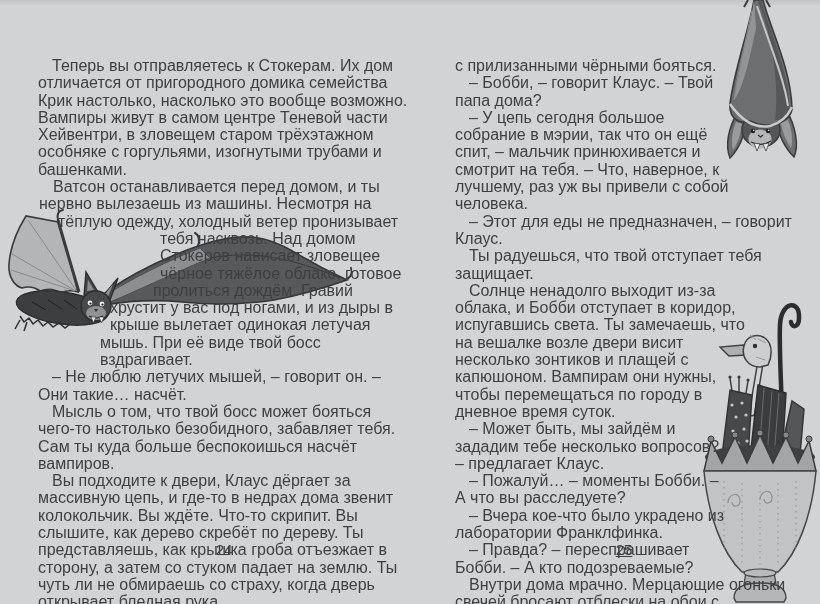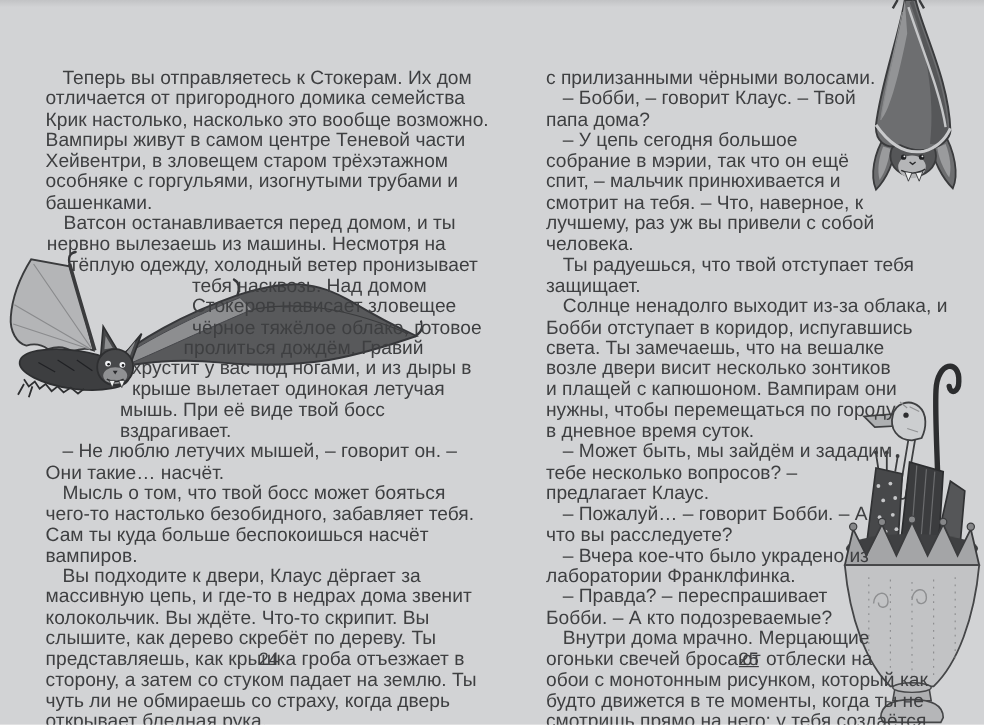--- a/index.html
+++ b/index.html
@@ -152,25 +152,26 @@
   <div class="col col-left">
     <p class="para"><span>Теперь вы отправляетесь к Стокерам. Их дом отличается от пригородного домика семейства Крик настолько, насколько это вообще возможно. Вампиры живут в самом центре Теневой части Хейвентри, в зловещем старом трёхэтажном особняке с горгульями, изогнутыми трубами и башенками.</span></p>
     <p class="para"><span class="wrap-floats" aria-hidden="true"><i class="fl" style="width:1px;height:35px"></i><i class="fl" style="width:20px;height:17px"></i><i class="fl" style="width:60px;height:17px"></i><i class="fl" style="width:122px;height:18px"></i><i class="fl" style="width:115px;height:17px"></i><i class="fl" style="width:102px;height:17px"></i><i class="fl" style="width:72px;height:18px"></i><i class="fl" style="width:44px;height:17px"></i><i class="fl" style="width:62px;height:18px"></i></span><span>Ватсон останавливается перед домом, и ты нервно вылезаешь из машины. Несмотря на тёплую одежду, холодный ветер пронизывает тебя насквозь. Над домом Стокеров нависает зловещее чёрное тяжёлое облако, готовое пролиться дождём. Гравий хрустит у вас под ногами, и из дыры в крыше вылетает одинокая летучая мышь. При её виде твой босс вздрагивает.</span></p>
     <p class="para"><span>– Не люблю летучих мышей, – говорит он. – Они такие… насчёт.</span></p>
     <p class="para"><span>Мысль о том, что твой босс может бояться чего-то настолько безобидного, забавляет тебя. Сам ты куда больше беспокоишься насчёт вампиров.</span></p>
     <p class="para"><span>Вы подходите к двери, Клаус дёргает за массивную цепь, и где-то в недрах дома звенит колокольчик. Вы ждёте. Что-то скрипит. Вы слышите, как дерево скребёт по дереву. Ты представляешь, как крышка гроба отъезжает в сторону, а затем со стуком падает на землю. Ты чуть ли не обмираешь со страху, когда дверь открывает бледная рука.</span></p>
   </div>
   <div class="page-num page-num-left">24</div>
 
   <div class="col col-right">
-    <p class="para no-indent"><span class="wrap-floats" aria-hidden="true"><i class="fr" style="width:58px;height:104px"></i><i class="fr" style="width:1px;height:121px"></i><i class="fr" style="width:42px;height:121px"></i><i class="fr" style="width:64px;height:150px"></i></span><span>с прилизанными чёрными волосами.</span></p>
+    <p class="para no-indent"><span class="wrap-floats" aria-hidden="true"><i class="fr" style="width:58px;height:104px"></i><i class="fr" style="width:1px;height:121px"></i><i class="fr" style="width:42px;height:121px"></i><i class="fr" style="width:64px;height:150px"></i></span><span>с прилизанными чёрными бояться.</span></p>
     <p class="para"><span>– Бобби, – говорит Клаус. – Твой папа дома?</span></p>
     <p class="para"><span>– У цепь сегодня большое собрание в мэрии, так что он ещё спит, – мальчик принюхивается и смотрит на тебя. – Что, наверное, к лучшему, раз уж вы привели с собой человека.</span></p>
+    <p class="para"><span>– Этот для еды не предназначен, – говорит Клаус.</span></p>
     <p class="para"><span>Ты радуешься, что твой отступает тебя защищает.</span></p>
     <p class="para"><span>Солнце ненадолго выходит из-за облака, и Бобби отступает в коридор, испугавшись света. Ты замечаешь, что на вешалке возле двери висит несколько зонтиков и плащей с капюшоном. Вампирам они нужны, чтобы перемещаться по городу в дневное время суток.</span></p>
     <p class="para"><span>– Может быть, мы зайдём и зададим тебе несколько вопросов? – предлагает Клаус.</span></p>
-    <p class="para"><span>– Пожалуй… – говорит Бобби. – А что вы расследуете?</span></p>
+    <p class="para"><span>– Пожалуй… – моменты Бобби. – А что вы расследуете?</span></p>
     <p class="para"><span>– Вчера кое-что было украдено из лаборатории Франклфинка.</span></p>
     <p class="para"><span>– Правда? – переспрашивает Бобби. – А кто подозреваемые?</span></p>
     <p class="para"><span>Внутри дома мрачно. Мерцающие огоньки свечей бросают отблески на обои с монотонным рисунком, который как будто движется в те моменты, когда ты не смотришь прямо на него; у тебя создаётся ощущение, будто за вами наблюдают.</span></p>
   </div>
   <div class="page-num page-num-right">25</div>
 </div>
 
 </body></html>

